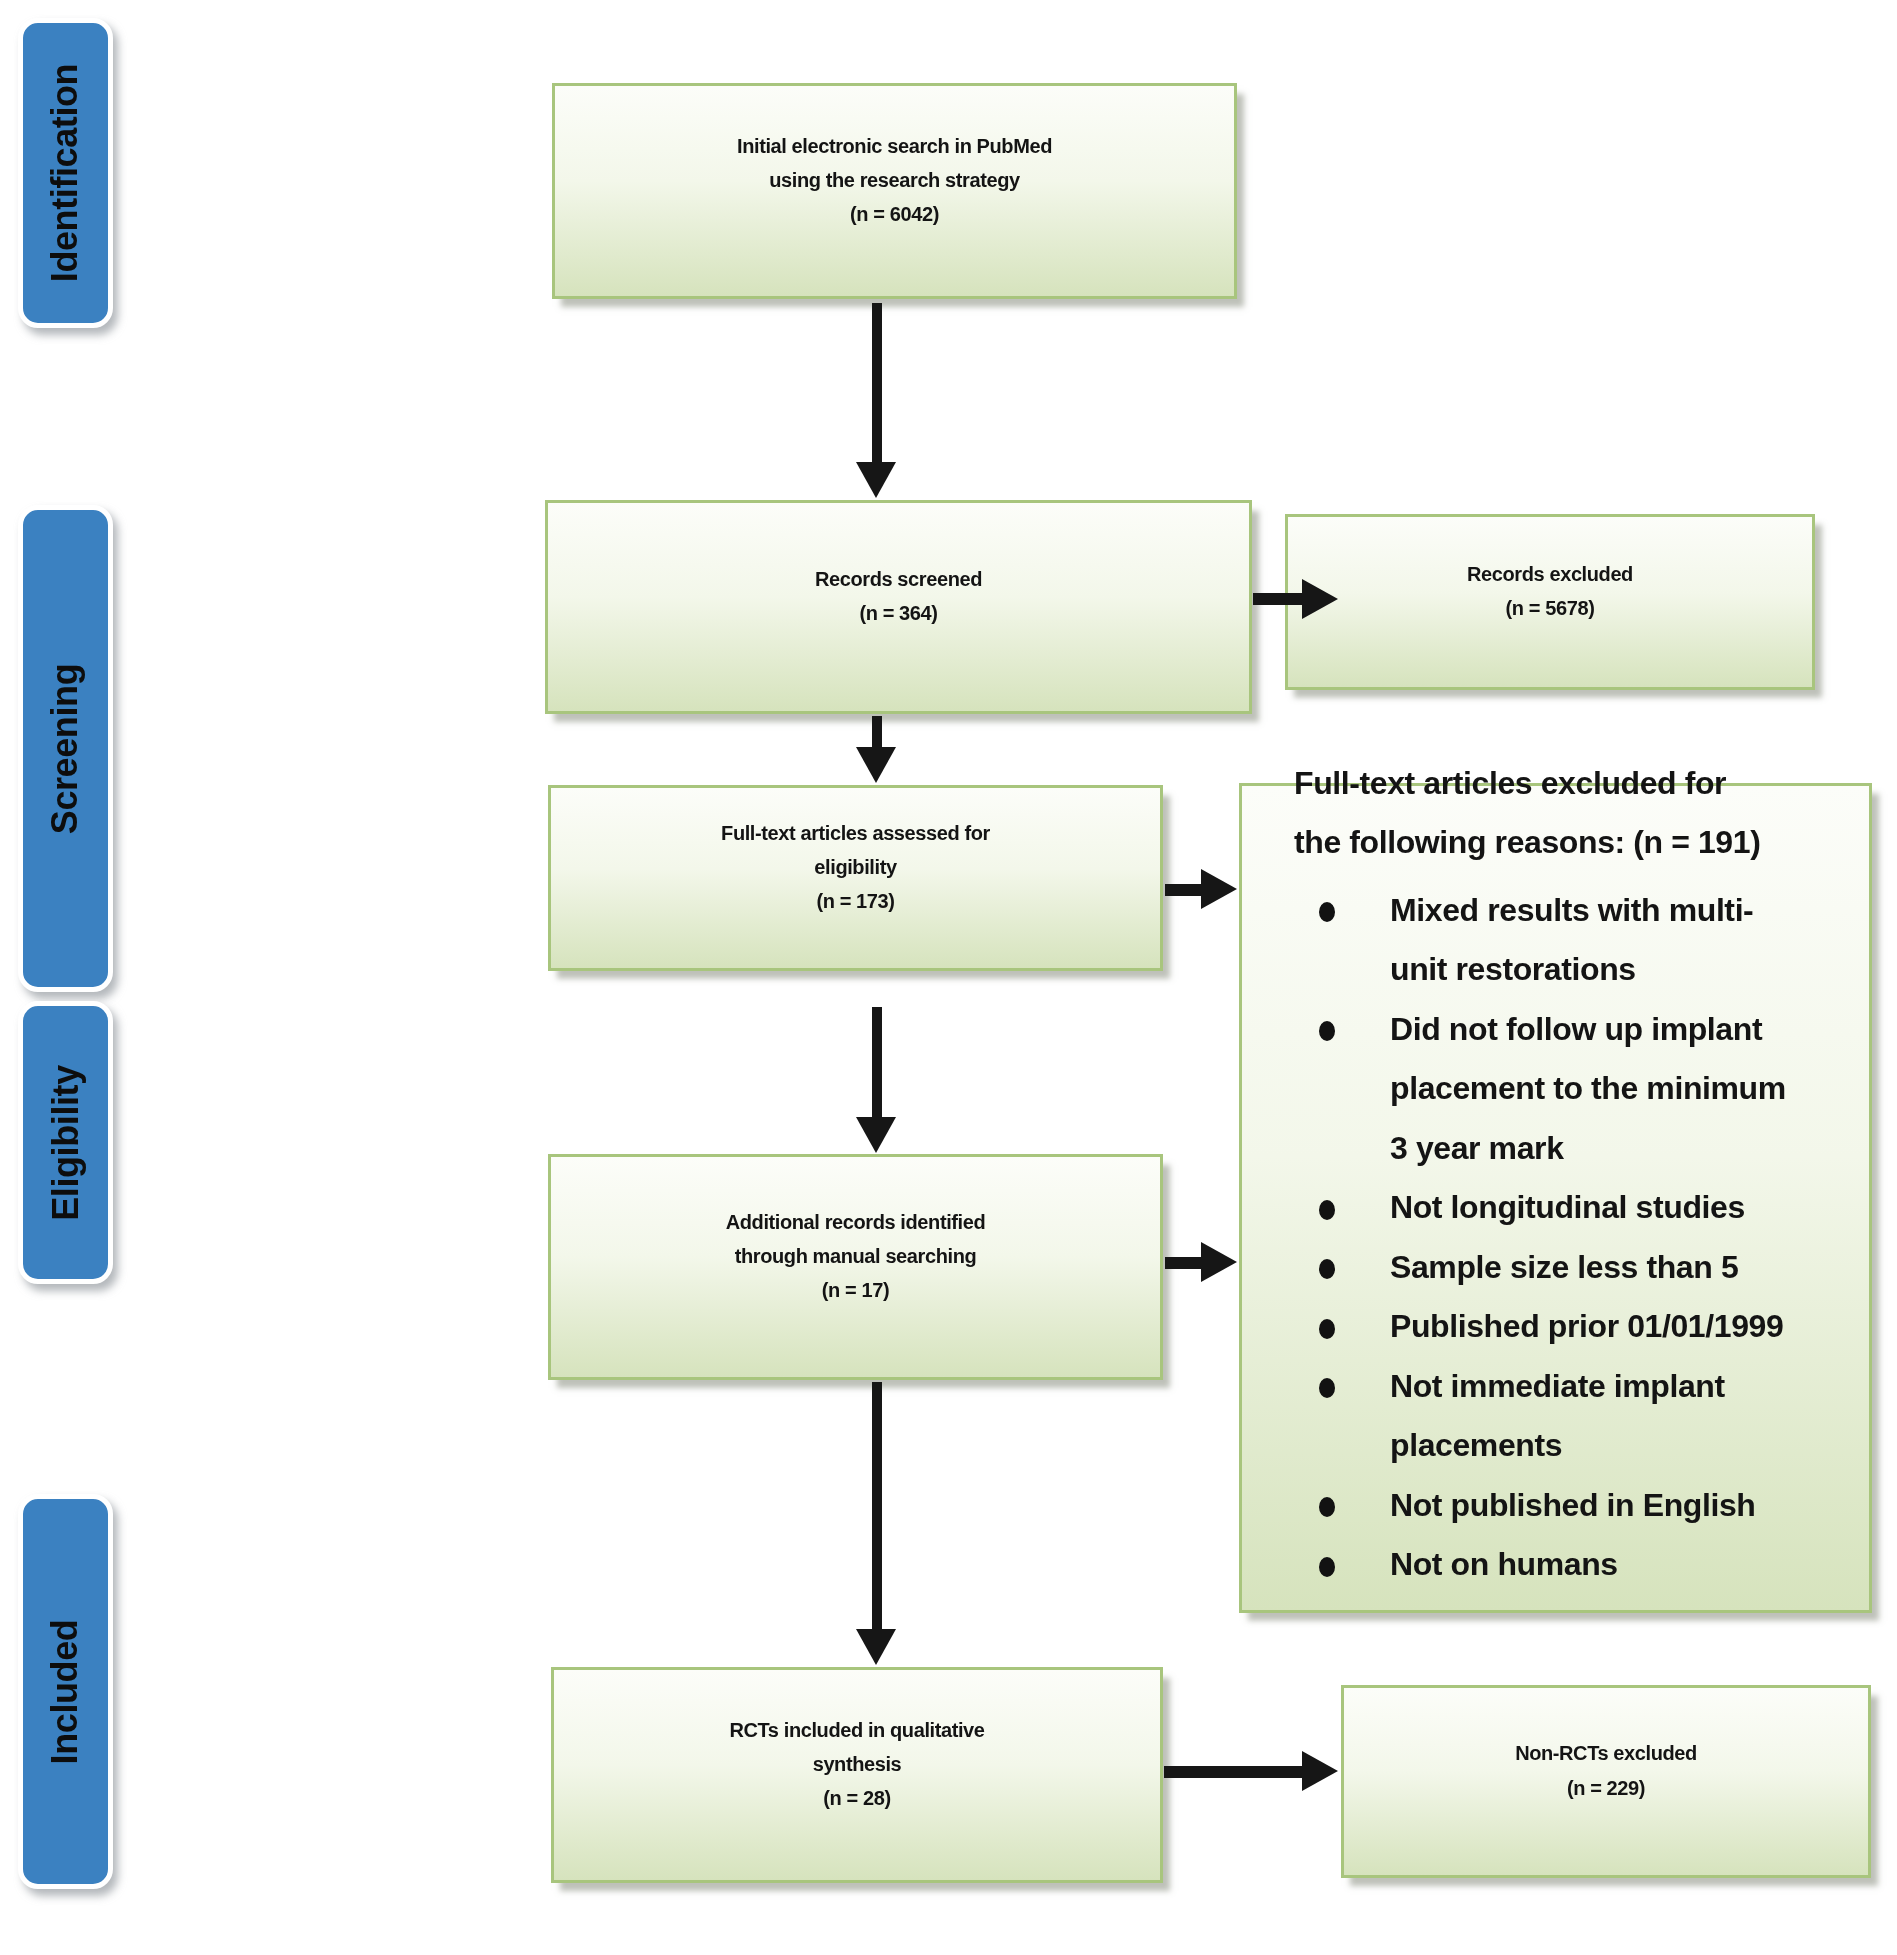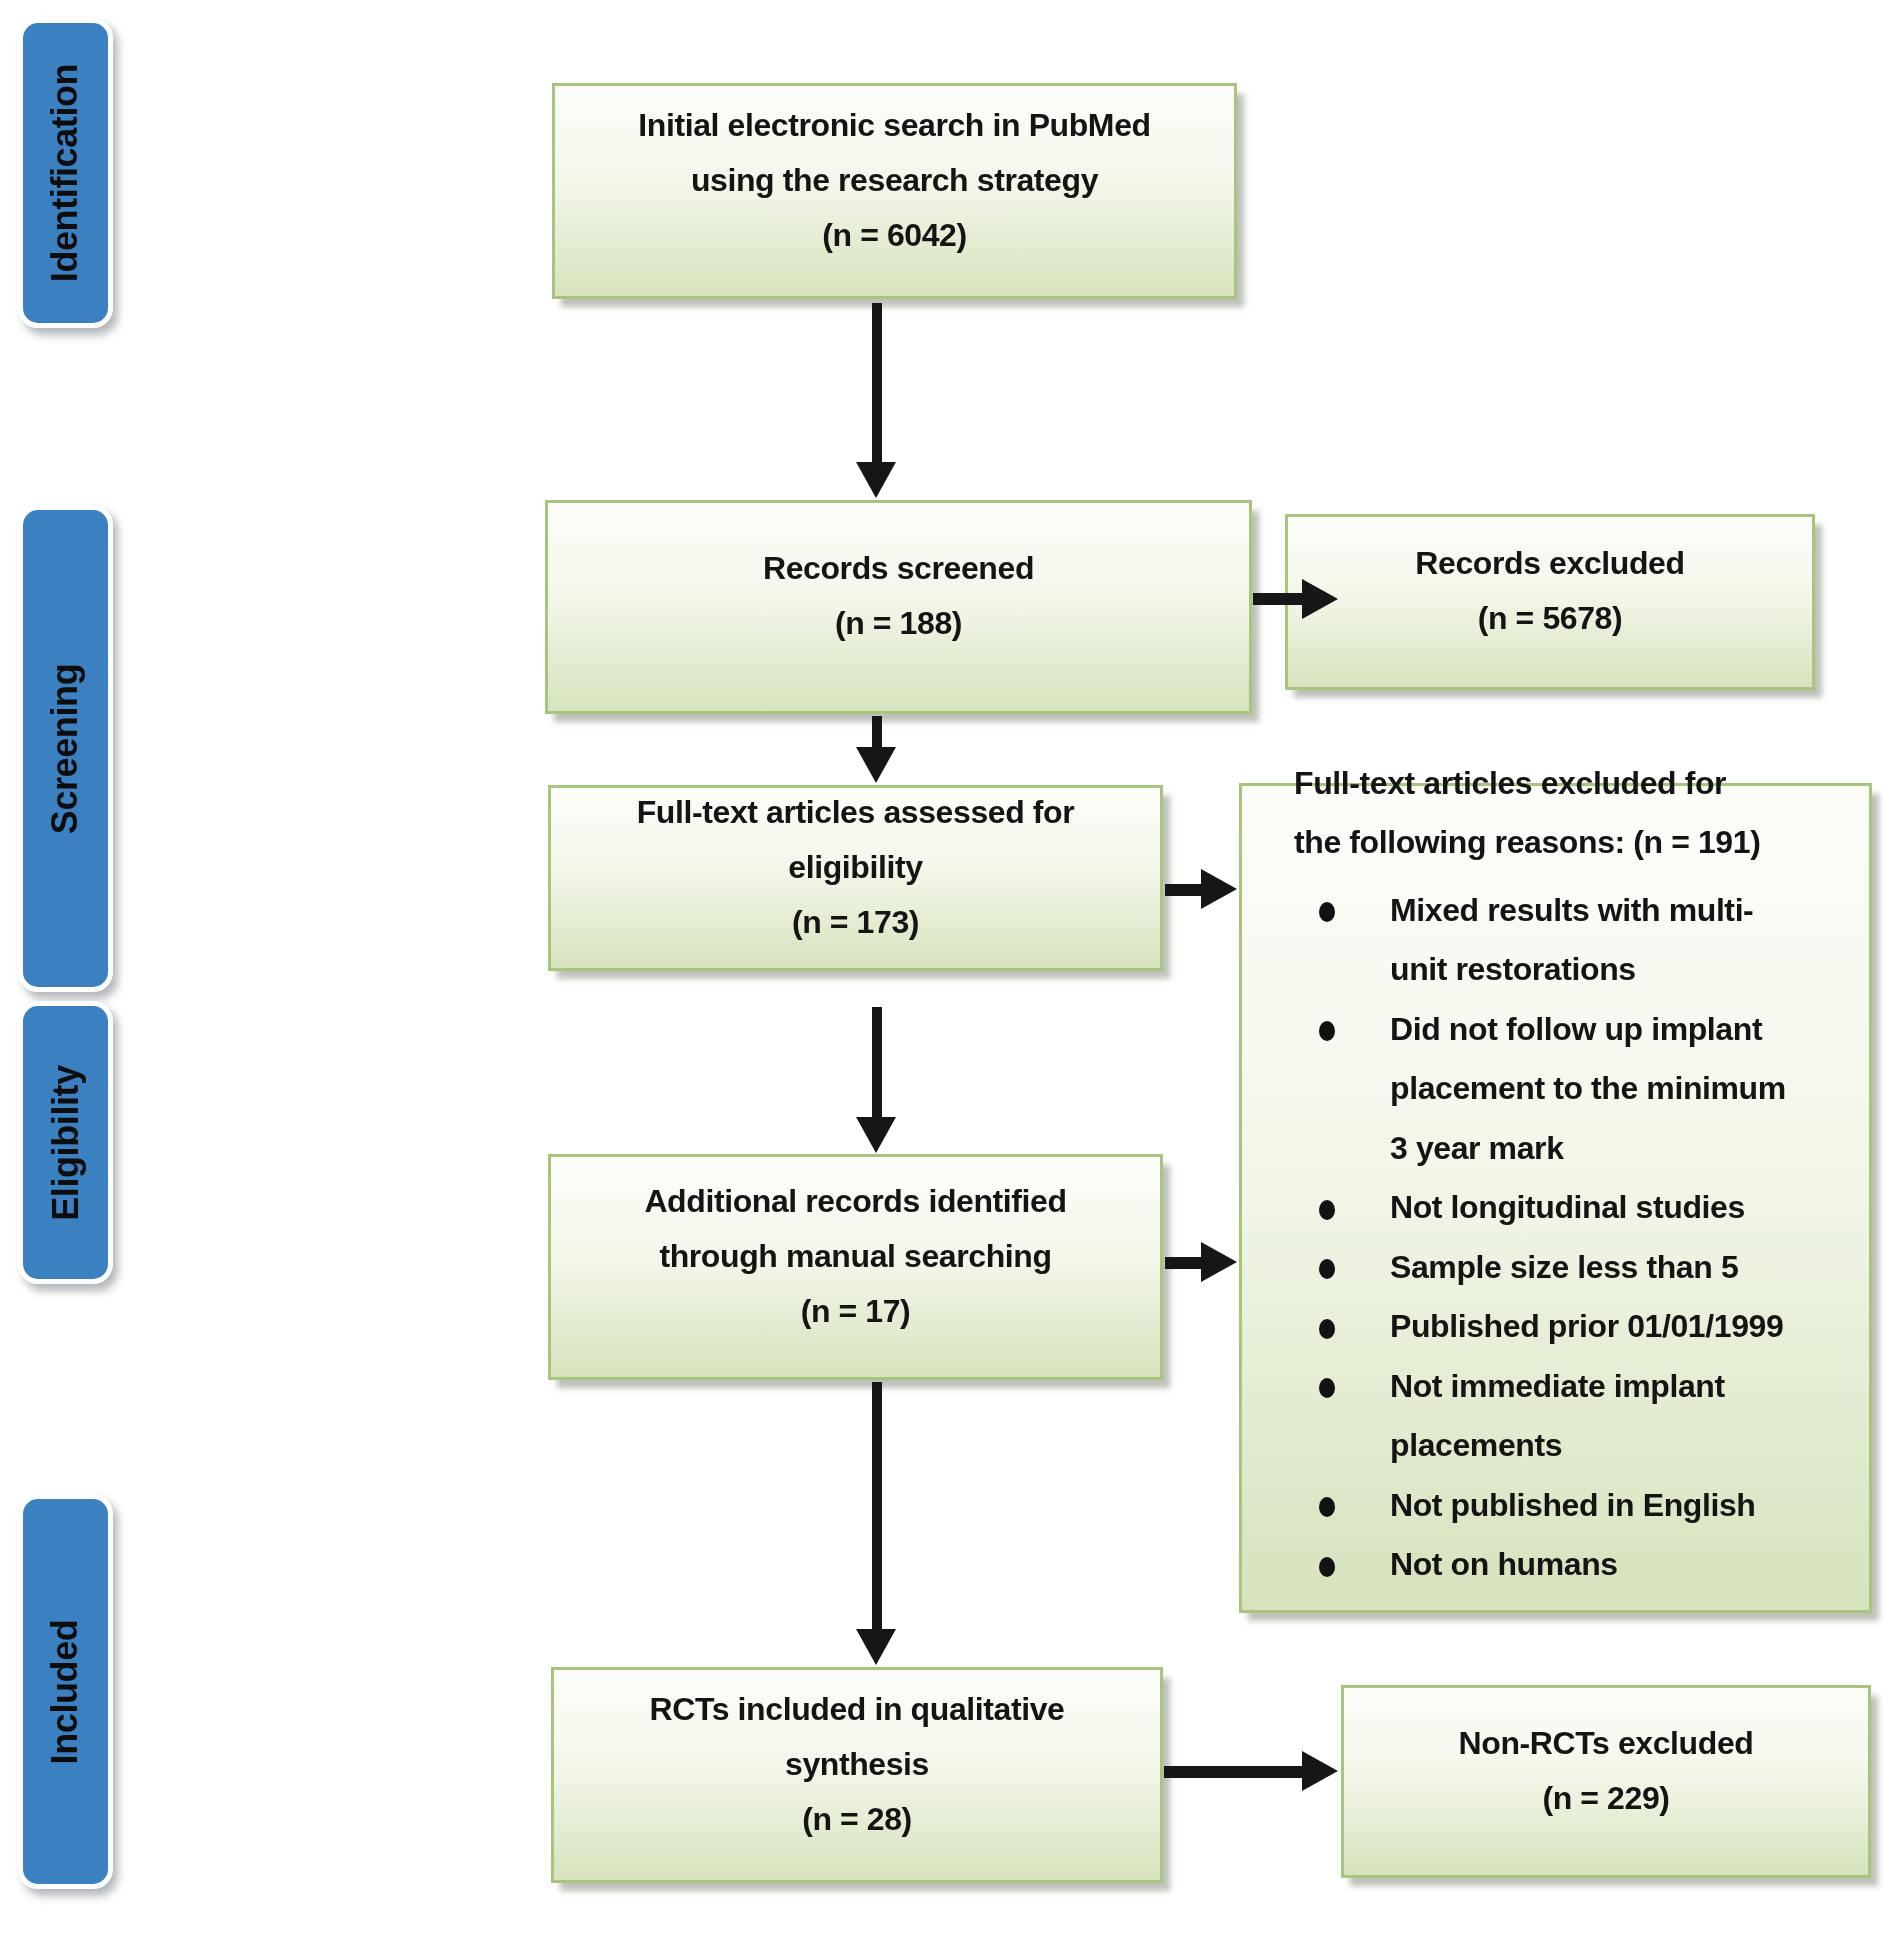--- a/index.html
+++ b/index.html
@@ -24,21 +24,21 @@
   
   .gbox {
     position:absolute;
     border:3.6px solid #a8c57d;
     background:linear-gradient(180deg,#fcfdf9 0%,#f3f7ea 45%,#d6e3bd 100%);
     box-shadow:8px 9.4px 5.8px -1.4px rgba(126,131,115,0.5);
     display:flex; align-items:center; justify-content:center;
     text-align:center; font-weight:700;
   }
   .gtext {
-    white-space:pre-line; font-size:32px; line-height:1.72;
+    white-space:pre-line; font-size:20px; line-height:1.72;
     letter-spacing:-0.4px; padding:7.2px 21.6px 29px;
   }
 
   
   .gbox.reasons { align-items:flex-end; justify-content:flex-start; text-align:left; }
   .reasons-inner { padding:35px 21.6px 7.2px 52px; font-size:32px; line-height:1.86; letter-spacing:-0.4px; }
   .reasons-header { white-space:pre-line; }
   ul.reasons-list { list-style:none; margin:8px; padding:0; }
   ul.reasons-list li { position:relative; padding-left:88px; white-space:pre-line; }
   ul.reasons-list li::before {
@@ -75,21 +75,21 @@
   </div>
 
   <div class="gbox" style="left:552px;top:83px;width:685px;height:216px;">
     <div class="gtext">Initial electronic search in PubMed
 using the research strategy
 (n = 6042)</div>
   </div>
 
   <div class="gbox" style="left:545px;top:500px;width:707px;height:214px;">
     <div class="gtext">Records screened
-(n = 188)</div>
+(n = 364)</div>
   </div>
 
   <div class="gbox" style="left:1285px;top:514px;width:530px;height:176px;">
     <div class="gtext">Records excluded
 (n = 5678)</div>
   </div>
 
   <div class="gbox" style="left:548px;top:785px;width:615px;height:186px;">
     <div class="gtext">Full-text articles assessed for
 eligibility

